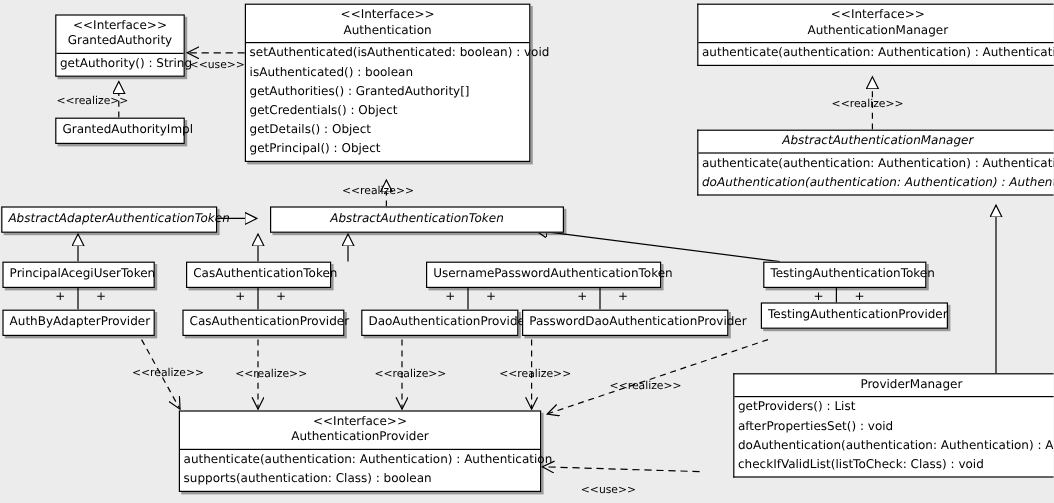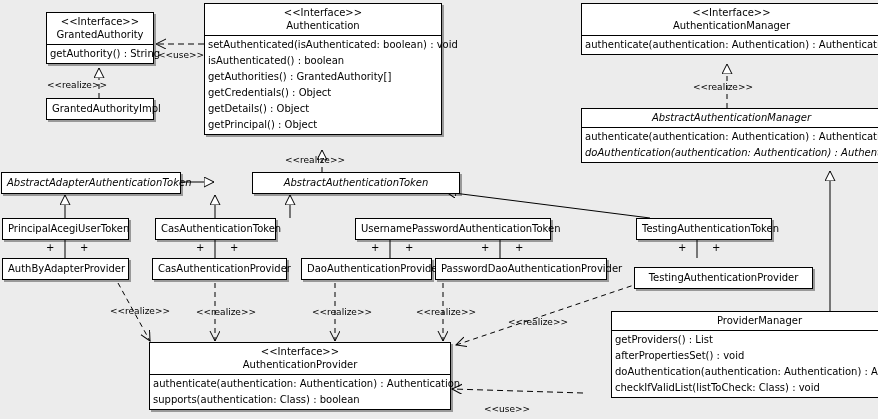--- a/index.html
+++ b/index.html
@@ -160,21 +160,21 @@
       <div class="mrow italic">doAuthentication(authentication: Authentication) : Authentication</div>
     </div>
   </div>
 
   <div class="uml simple" style="left:1px;top:172px;width:180px;">
     <div class="hdr">
       <span class="cname italic">AbstractAdapterAuthenticationToken</span>
     </div>
   </div>
 
-  <div class="uml simple" style="left:225px;top:172px;width:208px;margin-left:27px;">
+  <div class="uml simple" style="left:225px;top:172px;width:245px;">
     <div class="hdr">
       <span class="cname italic">AbstractAuthenticationToken</span>
     </div>
   </div>
 
   <div class="uml simple" style="left:2px;top:218px;width:127px;">
     <div class="hdr">
       <span class="cname">PrincipalAcegiUserToken</span>
     </div>
   </div>
@@ -214,21 +214,21 @@
       <span class="cname">DaoAuthenticationProvider</span>
     </div>
   </div>
 
   <div class="uml simple" style="left:435px;top:258px;width:172px;">
     <div class="hdr">
       <span class="cname">PasswordDaoAuthenticationProvider</span>
     </div>
   </div>
 
-  <div class="uml simple" style="left:634px;top:267px;width:179px;">
+  <div class="uml simple" style="left:634px;top:252px;width:156px;">
     <div class="hdr">
       <span class="cname">TestingAuthenticationProvider</span>
     </div>
   </div>
 
   <div class="uml" style="left:149px;top:342px;width:302px;">
     <div class="hdr">
       <span class="stereo">&lt;&lt;Interface&gt;&gt;</span>
       <span class="cname">AuthenticationProvider</span>
     </div>

